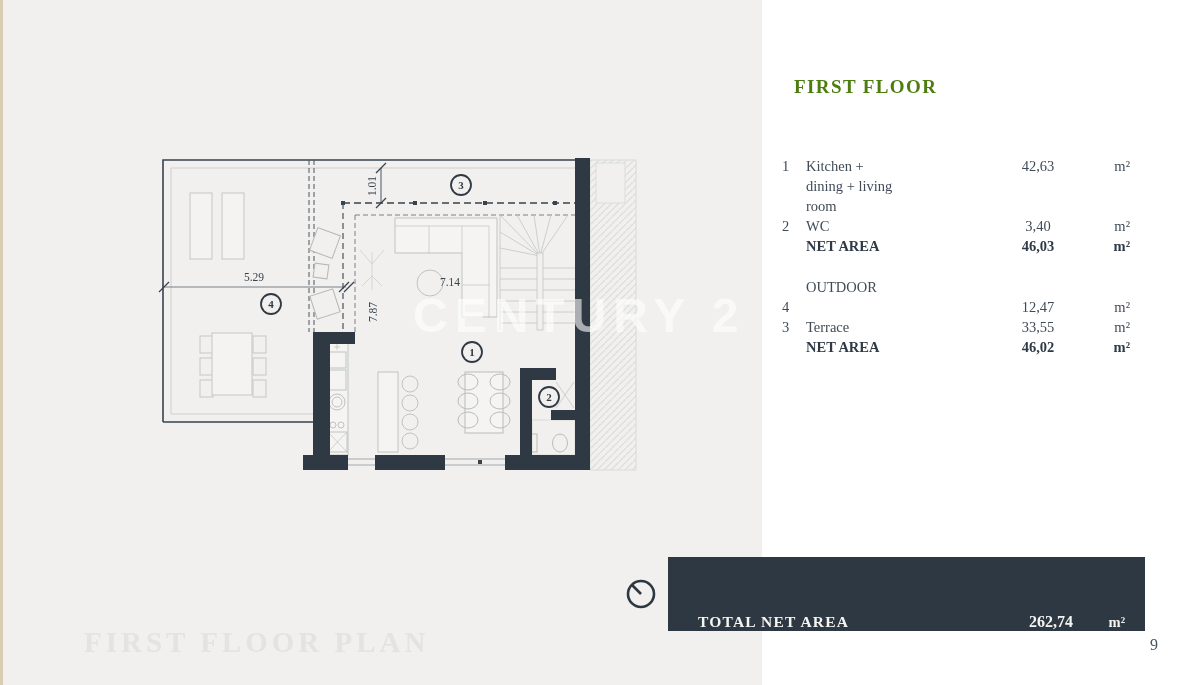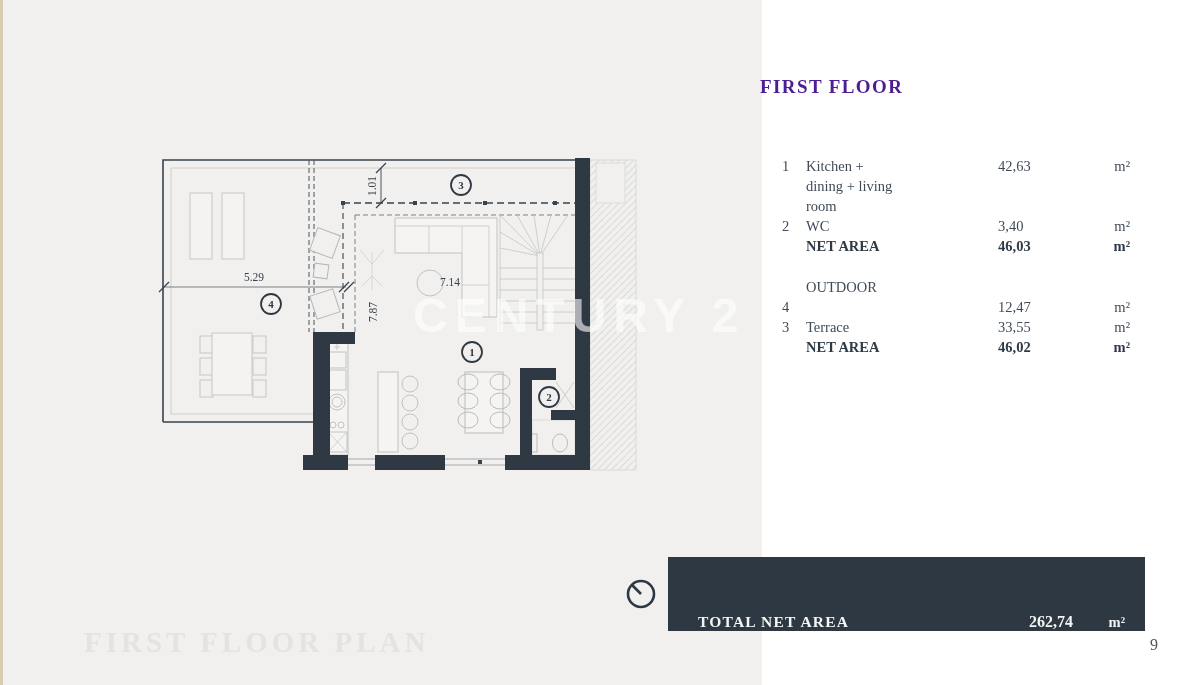--- a/index.html
+++ b/index.html
@@ -5,27 +5,27 @@
   html,body{margin:0;padding:0;}
   #stage{position:relative;width:1200px;height:685px;background:#ffffff;overflow:hidden;
          font-family:"Liberation Serif",serif;color:#39434e;}
   .abs{position:absolute;}
 
   
   #gray-panel{left:0;top:0;width:762px;height:685px;background:#f1f0ee;}
   #accent-strip{left:0;top:0;width:3px;height:685px;background:#d8cdb2;}
 
   
-  #panel-title{left:760px;top:76px;font-size:19px;font-weight:bold;letter-spacing:1.4px;color:#4c1d95;}
+  #panel-title{left:794px;top:76px;font-size:19px;font-weight:bold;letter-spacing:1.4px;color:#4d7c0f;}
   #area-table{left:782px;top:156px;width:348px;font-size:14.5px;color:#404b57;}
   .trow{display:flex;align-items:flex-start;line-height:20px;}
   .tnum{width:24px;flex:none;}
   .tlabel{flex:1;max-width:150px;}
   .tlabel-fill{flex:1;}
-  .tval{width:80px;text-align:left;flex:none;}
+  .tval{width:80px;text-align:center;flex:none;}
   .tunit{width:52px;text-align:right;flex:none;}
   .net-row{font-weight:bold;color:#2f3a46;}
   .section-row{margin-top:21px;}
 
   
   #total-bar{left:668px;top:557px;width:477px;height:74px;background:#2e3842;display:flex;align-items:flex-end;
              color:#f4f4f2;}
   #total-label{margin-left:30px;font-size:15.5px;font-weight:bold;letter-spacing:1.2px;}
   #total-spacer{flex:1;}
   #total-value{font-size:16px;font-weight:bold;}

